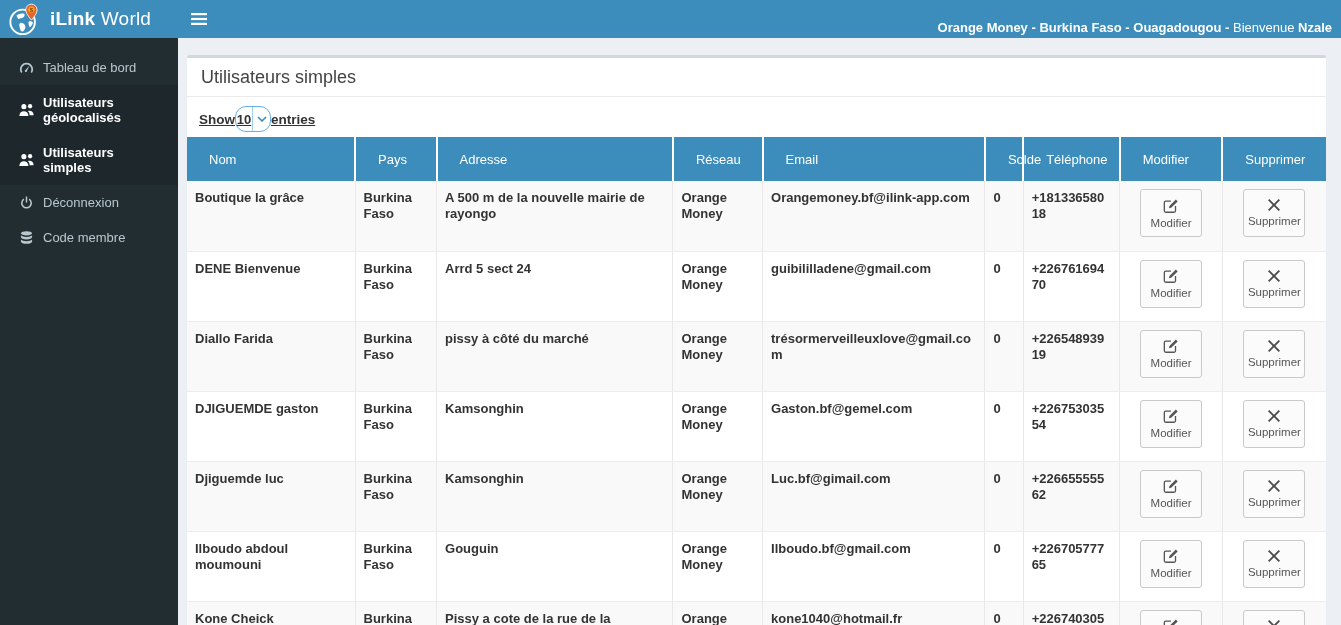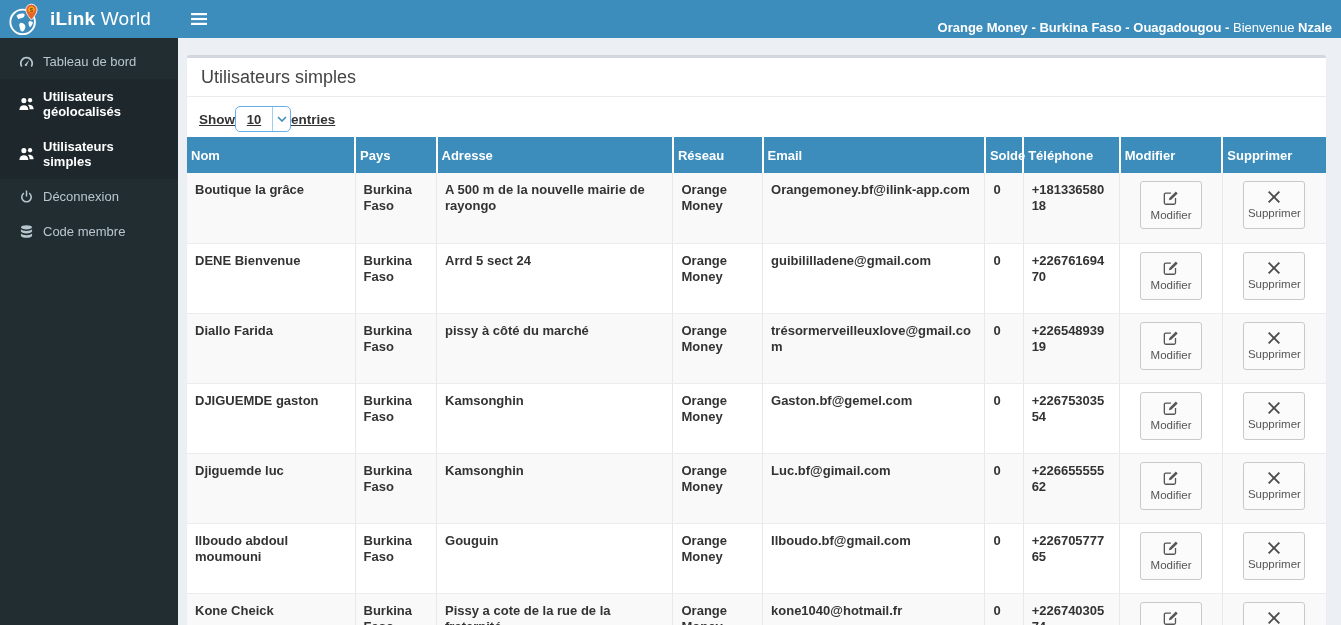--- a/index.html
+++ b/index.html
@@ -37,21 +37,21 @@
   }
   .nav-right{
     margin-left:auto;color:#fff;font-size:13px;padding-right:9px;white-space:nowrap;margin-top:16px;
   }
   .nav-right .b{font-weight:bold;}
   
   .sidebar{
     position:absolute;left:0;top:38px;bottom:0;width:178px;
     background:var(--c-sidebar);
   }
-  .sidebar ul{list-style:none;margin:0;padding:6px 0 0 0;}
+  .sidebar ul{list-style:none;margin:0;padding:12px 0 0 0;}
   .sidebar li{
     display:flex;align-items:center;gap:9px;
     padding:10px 15px;font-size:13px;color:var(--c-sidebar-text);
     cursor:pointer;border-left:3px solid transparent;
   }
   .sidebar li .micon{width:16px;display:flex;justify-content:center;flex-shrink:0;}
   .sidebar li.active{
     background:var(--c-sidebar-active);color:#fff;font-weight:bold;
   }
   
@@ -69,22 +69,22 @@
   }
   .box-header h1{
     margin:0;font-size:18px;font-weight:normal;color:#444;
   }
   .controls{
     position:relative;height:40px;padding:9px 12px 0 12px;
     font-size:13.5px;font-weight:bold;color:#333;
   }
   .length{display:flex;align-items:center;text-decoration:underline;}
   .selectbox{
-    display:flex;align-items:center;width:56px;height:26px;
-    border:1px solid #66afe9;border-radius:5px;background:#fff;
+    display:flex;align-items:center;width:36px;height:26px;
+    border:1px solid #66afe9;border-radius:11px;background:#fff;
     font-weight:bold;font-size:13px;cursor:pointer;justify-content:center;
   }
   .selectbox .val{flex:1;text-align:center;}
   .selectbox .chev{
     width:18px;height:24px;display:flex;align-items:center;justify-content:center;
     border-left:1px solid #9ecff1;
   }
   .searchgrp{
     position:absolute;left:576px;top:7px;
     display:flex;align-items:center;gap:5px;
@@ -93,22 +93,22 @@
     width:115px;height:26px;border:1px solid #d2d6de;border-radius:2px;
     padding:2px 6px;font-size:13px;outline:none;
   }
   
   table{
     width:100%;border-collapse:collapse;table-layout:fixed;
     font-size:13px;
   }
   thead th{
     background:var(--c-accent);color:#fff;text-align:left;
-    font-size:13px;font-weight:bold;
-    padding:6px 4px;height:36px;border-right:2px solid #fff;
+    font-size:13px;font-weight:normal;
+    padding:6px 22px;height:44px;border-right:2px solid #fff;
   }
   thead th:last-child{border-right:none;}
   tbody td{
     height:70px;vertical-align:top;padding:9px 8px;
     border-right:1px solid #e8e8e8;border-bottom:1px solid #ececec;
     font-weight:600;color:#333;line-height:16px;overflow:hidden;
     word-wrap:break-word;
   }
   tbody td:last-child{border-right:none;}
   tbody tr:nth-child(odd){background:var(--c-stripe);}

